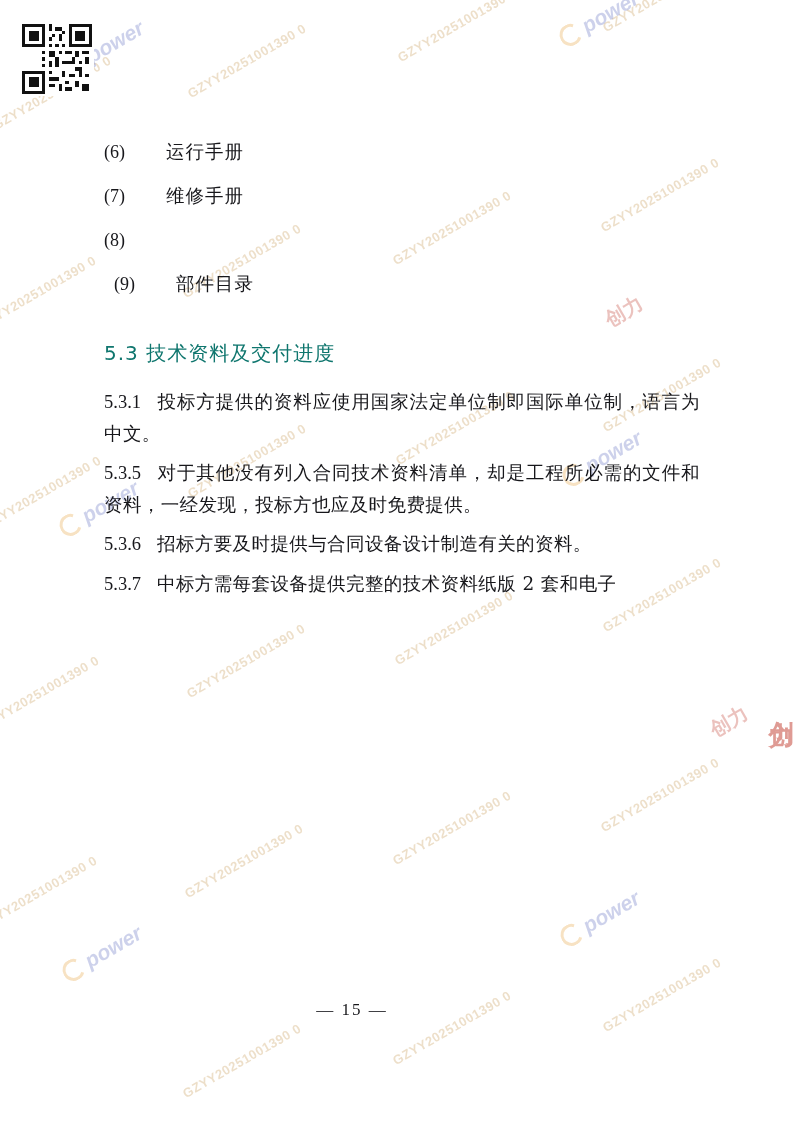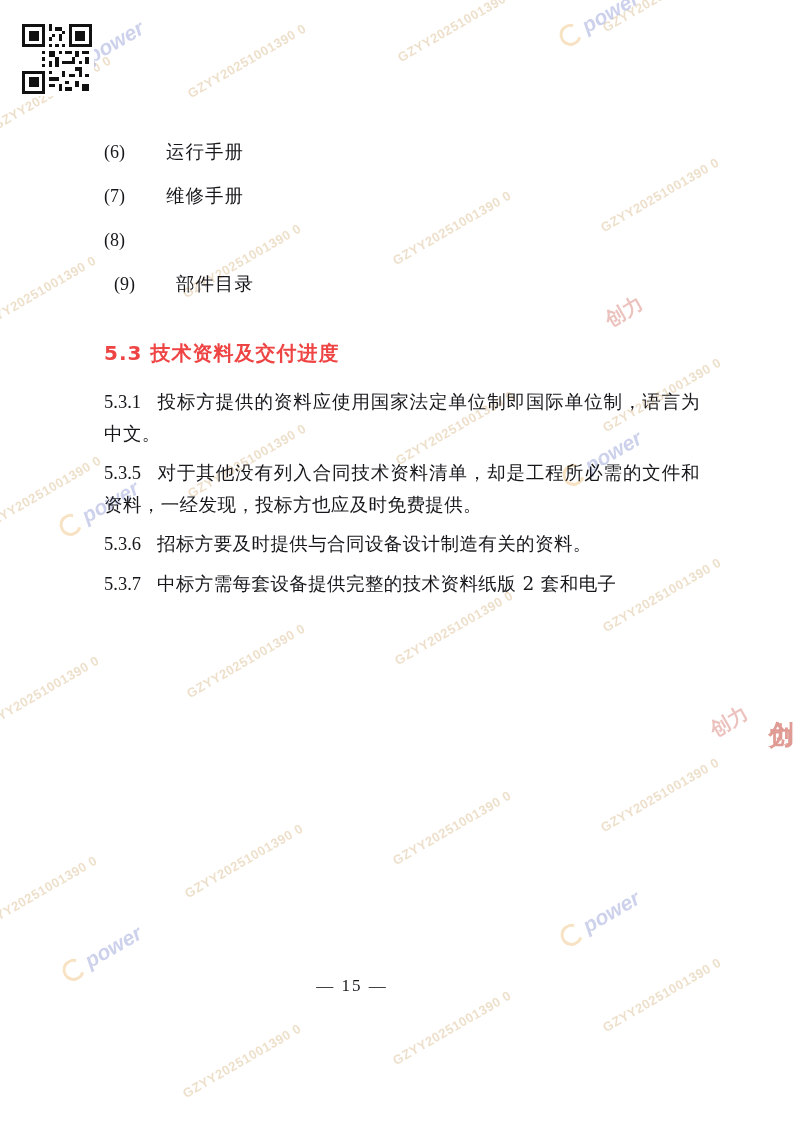--- a/index.html
+++ b/index.html
@@ -126,23 +126,23 @@
     font-size: 18px;
   }
   .list-item.indent .num { padding-left: 10px; }
   .list-item .txt { letter-spacing: 1px; }
 
   .section-head {
     position: absolute;
     top: 340px;
     left: 104px;
     font-size: 20px;
-    font-weight: 700;
+    font-weight: 400;
     font-family: "DejaVu Sans", "Liberation Sans", sans-serif;
-    color: #ef4444;
+    color: #0f766e;
     letter-spacing: 1px;
   }
 
   .paras {
     position: absolute;
     top: 386px;
     left: 104px;
     width: 596px;
   }
   .para {
@@ -156,21 +156,21 @@
     letter-spacing: 0.4px;
   }
   .para .lbl {
     font-family: "Liberation Serif", serif;
     letter-spacing: 0;
   }
   .para .gap { display: inline-block; width: 16px; }
 
   .page-number {
     position: absolute;
-    top: 976px;
+    top: 1000px;
     left: 0;
     width: 794px;
     text-align: center;
     padding-right: 90px;
     box-sizing: border-box;
     font-size: 17px;
     font-family: "Liberation Serif", serif;
     color: #17171b;
     letter-spacing: 2px;
   }

